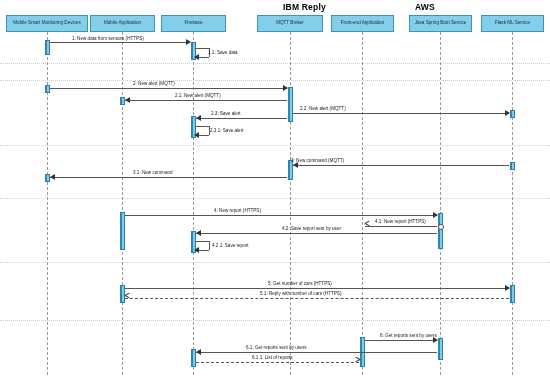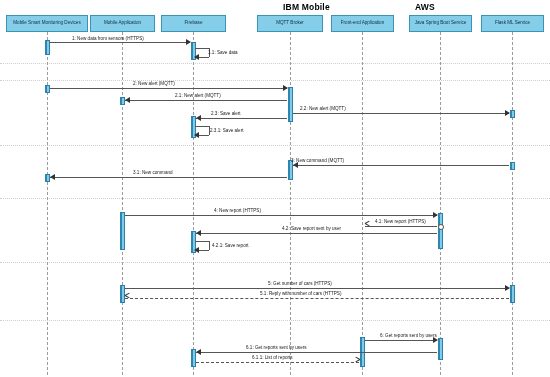--- a/index.html
+++ b/index.html
@@ -75,21 +75,21 @@
   <div id="layer-lifelines">
       <div class="lifeline" style="left: 47px; top: 32px; height: 343px;"></div>
       <div class="lifeline" style="left: 122px; top: 32px; height: 343px;"></div>
       <div class="lifeline" style="left: 193px; top: 32px; height: 343px;"></div>
       <div class="lifeline" style="left: 290px; top: 32px; height: 343px;"></div>
       <div class="lifeline" style="left: 362px; top: 32px; height: 343px;"></div>
       <div class="lifeline" style="left: 440px; top: 32px; height: 343px;"></div>
       <div class="lifeline" style="left: 512px; top: 32px; height: 343px;"></div>
     </div>
   <div id="layer-groups">
-      <div class="group-title" style="left: 283px; top: 2px;">IBM Mobile</div>
+      <div class="group-title" style="left: 283px; top: 2px;">IBM Reply</div>
       <div class="group-title" style="left: 415px; top: 2px;">AWS</div>
     </div>
   <div id="layer-participants">
       <div class="participant" style="left: 6px; top: 15px; width: 82px; height: 17px;">Mobile Smart Monitoring Devices</div>
       <div class="participant" style="left: 90px; top: 15px; width: 65px; height: 17px;">Mobile Application</div>
       <div class="participant" style="left: 161px; top: 15px; width: 65px; height: 17px;">Firebase</div>
       <div class="participant" style="left: 257px; top: 15px; width: 66px; height: 17px;">MQTT Broker</div>
       <div class="participant" style="left: 331px; top: 15px; width: 63px; height: 17px;">Front-end Application</div>
       <div class="participant" style="left: 409px; top: 15px; width: 63px; height: 17px;">Java Spring Boot Service</div>
       <div class="participant" style="left: 481px; top: 15px; width: 63px; height: 17px;">Flask ML Service</div>

